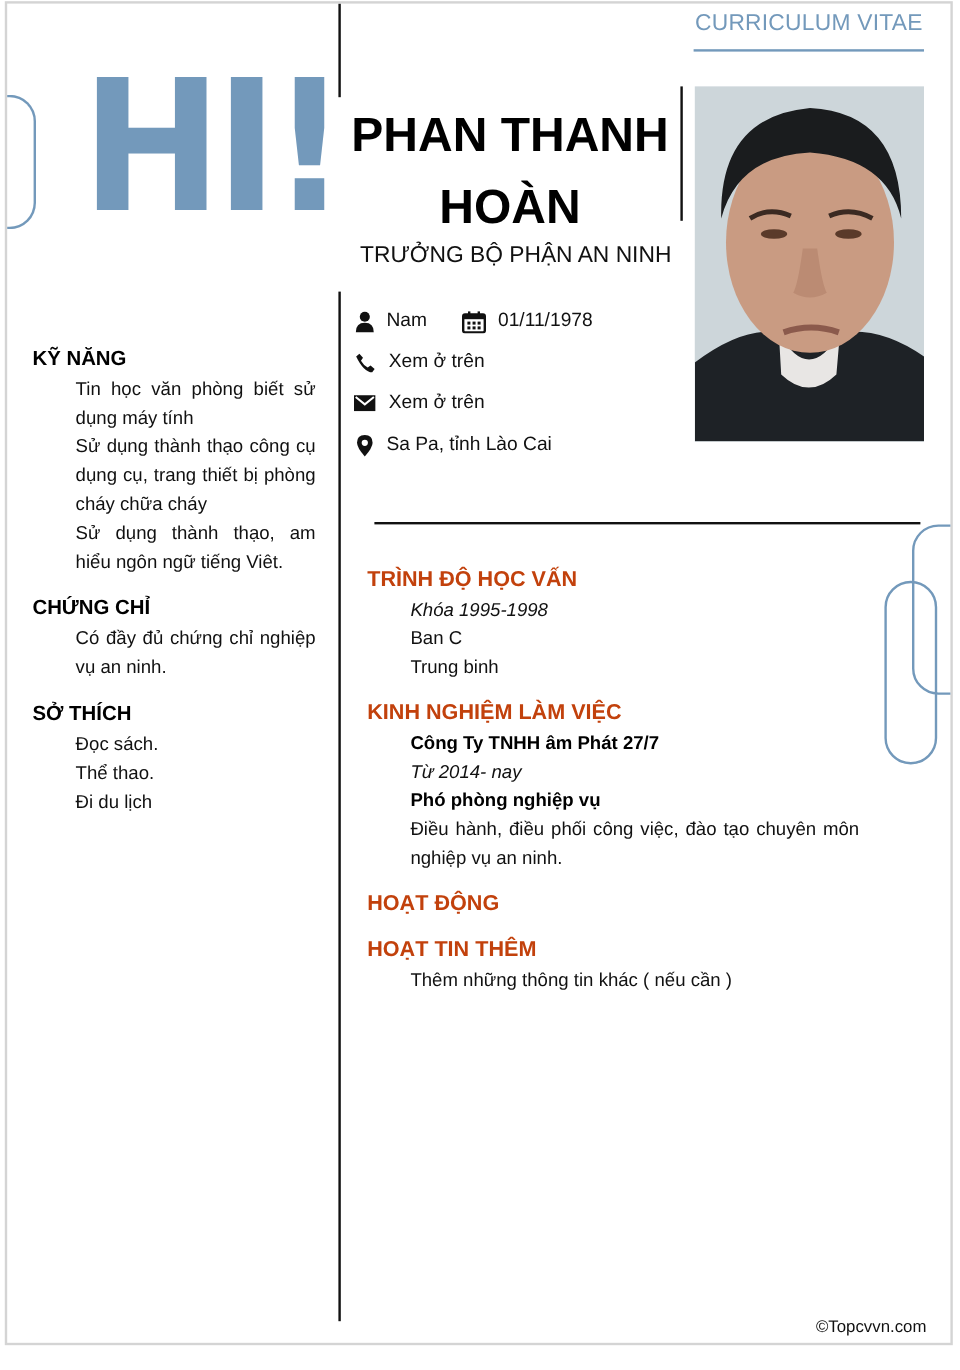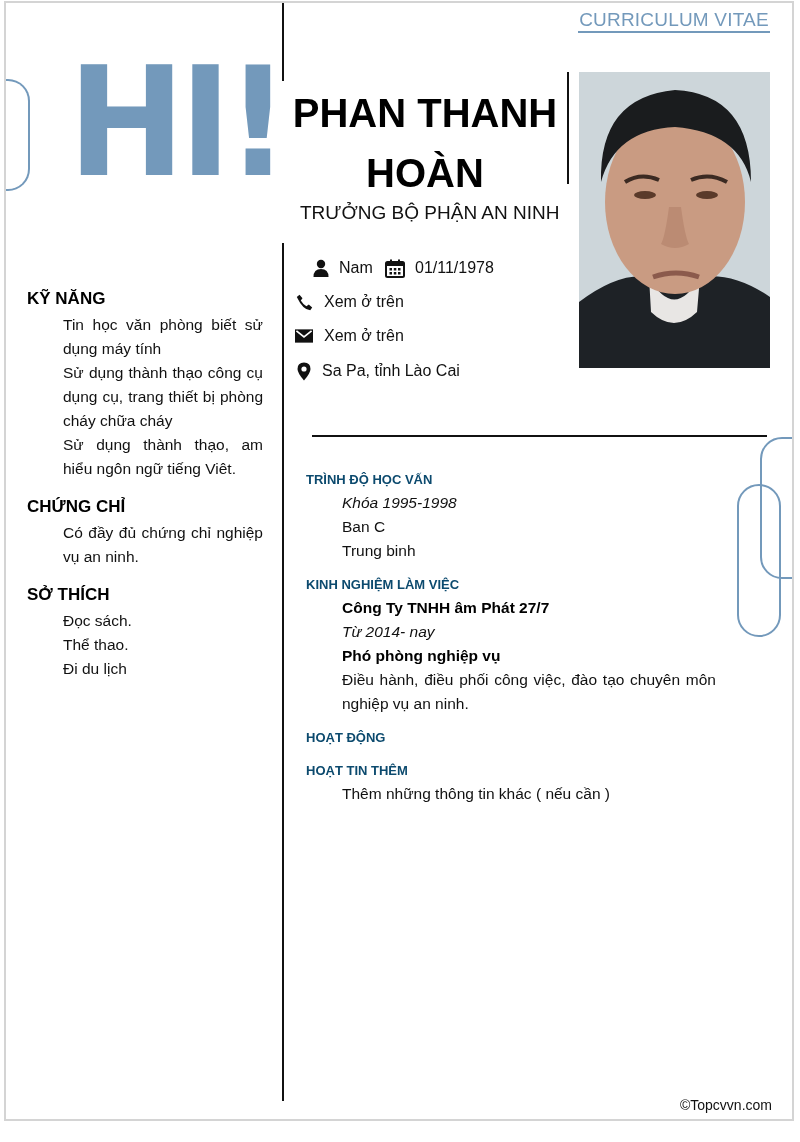--- a/index.html
+++ b/index.html
@@ -4,21 +4,21 @@
 <style>
   html, body { margin: 0; padding: 0; background: #ffffff; }
   body { width: 800px; height: 1142px; position: relative; overflow: hidden;
          font-family: "Liberation Sans", "DejaVu Sans", sans-serif; color: #111; }
   .page { position: absolute; left: 4px; top: 1px; width: 790px; height: 1120px;
           border: 2px solid #d4d4d4; box-sizing: border-box; background: #fff; overflow: hidden; }
   .vline { position: absolute; background: #111; width: 1.5px; }
   .hline { position: absolute; background: #111; height: 1.5px; }
 
   .cv-label { position: absolute; left: 572px; top: 6px; width: 192px; text-align: center;
-              font-size: 19px; color: #7399bb; letter-spacing: 0.2px; padding-bottom: 0;
+              font-size: 19px; color: #7399bb; letter-spacing: 0.2px; padding-bottom: 10px;
               border-bottom: 2px solid #7399bb; }
   .hi { position: absolute; left: 62px; top: 44px; font-family: "DejaVu Sans", sans-serif;
         font-weight: bold; font-size: 152px; line-height: 1; color: #7399bb; letter-spacing: -6px;
         transform: scaleX(0.92); transform-origin: left top; }
   .name { position: absolute; left: 274px; top: 80px; width: 290px;
           font-size: 40px; font-weight: bold; line-height: 60px; color: #000; text-align: center; }
   .position { position: absolute; left: 294px; top: 199px; font-size: 19px; color: #111; }
   .photo { position: absolute; left: 573px; top: 69px; width: 191px; height: 296px;
            background: linear-gradient(180deg, #cfd8dc 0%, #c6d0d4 100%); overflow: hidden; }
 
@@ -26,21 +26,21 @@
   .contact-row .ico { width: 18px; height: 18px; margin-right: 9px; display: inline-flex;
                       align-items: center; justify-content: center; }
   .address { line-height: 24px; }
 
   .left-col { position: absolute; left: 21px; top: 286px; width: 236px; }
   .sec-title-dark { font-size: 17px; font-weight: bold; color: #000; margin: 0 0 4px 0; }
   .body-text { font-size: 15.5px; line-height: 24px; color: #111; text-align: justify; margin-left: 36px; }
   .left-sec { margin-bottom: 16px; }
 
   .right-col { position: absolute; left: 300px; top: 469px; width: 410px; }
-  .sec-title-accent { font-size: 13px; font-weight: bold; color: #0c4a6e; margin: 0 0 4px 0; }
+  .sec-title-accent { font-size: 18px; font-weight: bold; color: #c2410c; margin: 0 0 4px 0; }
   .right-sec { margin-bottom: 14px; }
   .bold { font-weight: bold; color: #000; }
   .ital { font-style: italic; }
 
   .footer { position: absolute; right: 20px; bottom: 6px; font-size: 14px; color: #111; }
 
   .deco { position: absolute; border: 2.5px solid #7399bb; box-sizing: border-box; }
 </style>
 </head>
 <body>
@@ -70,21 +70,21 @@
       <path d="M22 110 Q20 25 96 18 Q172 22 172 110 Q160 60 96 55 Q36 58 22 110 Z" fill="#1a1c1e"></path>
       <path d="M46 110 Q62 100 80 108" stroke="#3b2a22" stroke-width="4" fill="none"></path>
       <path d="M112 108 Q130 100 148 110" stroke="#3b2a22" stroke-width="4" fill="none"></path>
       <ellipse cx="66" cy="123" rx="11" ry="4" fill="#5a3a2a"></ellipse>
       <ellipse cx="128" cy="123" rx="11" ry="4" fill="#5a3a2a"></ellipse>
       <path d="M90 135 Q86 165 82 172 Q96 180 110 172 Q106 165 102 135" fill="#bb8b73"></path>
       <path d="M74 205 Q97 197 120 205" stroke="#8b5a4c" stroke-width="5" fill="none"></path>
     </svg>
   </div>
 
-  <div class="contact-row" style="left:306px; top:256px;justify-content:center;">
+  <div class="contact-row" style="left:289px; top:256px;justify-content:center;">
     <span class="ico">
       <svg width="16" height="18" viewBox="0 0 16 18">
           <circle cx="8" cy="5" r="4.2" fill="#111"></circle>
           <path d="M0.5 18 Q0.5 10 8 10 Q15.5 10 15.5 18 Z" fill="#111"></path>
         </svg>
     </span>
     <span>Nam</span>
   </div>
   <div class="contact-row" style="left:378px; top:256px;">
     <span class="ico" style="width:22px;">

